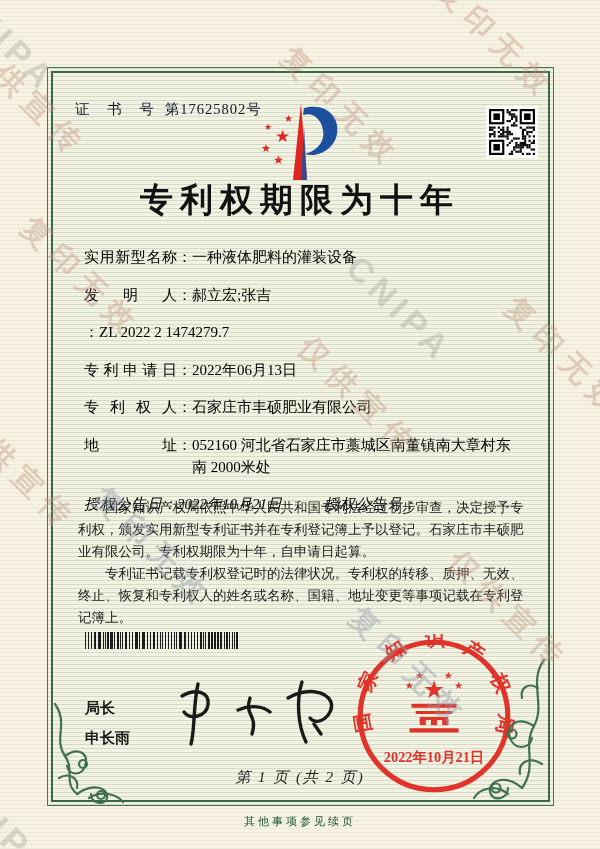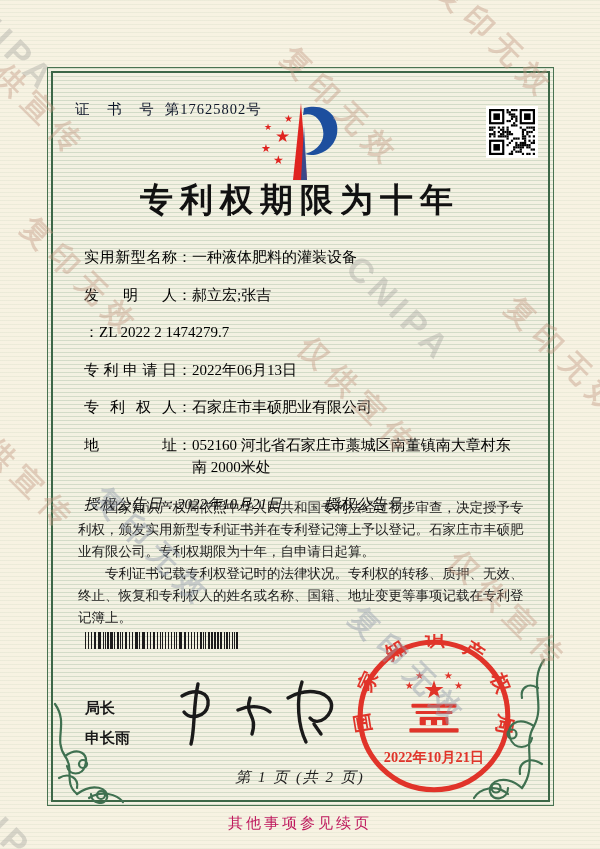--- a/index.html
+++ b/index.html
@@ -74,21 +74,21 @@
   .seal { position:absolute; left:352px; top:634px; width:164px; height:164px; opacity:.92; }
   .ornament { position:absolute; pointer-events:none; }
   .orn-bl { left:49px; bottom:45px; }
   .orn-br { right:48px; bottom:45px; transform:scaleX(-1); }
   .page-num {
     position:absolute; left:0; right:0; top:768px; text-align:center;
     font-size:15px; color:#222; letter-spacing:2px;font-style:italic;
   }
   .footer-note {
     position:absolute; left:0; right:0; top:814px; text-align:center;
-    font-size:15px; color:#be185d; letter-spacing:3px;
+    font-size:11px; color:#14532d; letter-spacing:3px;
   }
 </style>
 </head>
 <body>
 
 <div class="page">
 
   <div id="wm-layer">
       <span class="wm wm-lat" style="left: -30px; top: -22px;">CNIPA</span>
       <span class="wm wm-cn" style="left: -14px; top: 28px;">仅供宣传</span>

